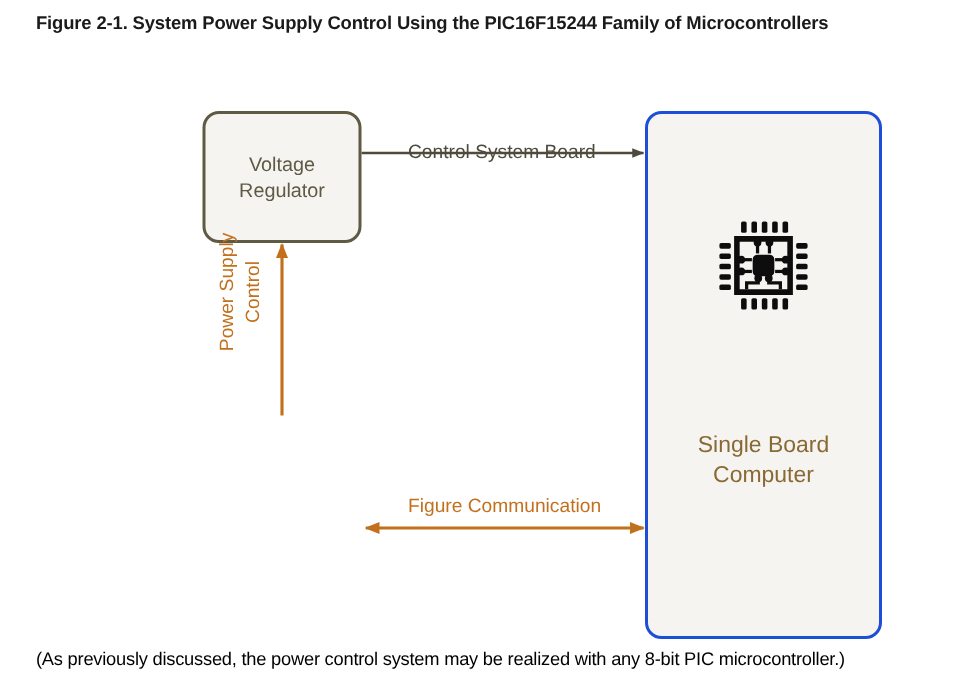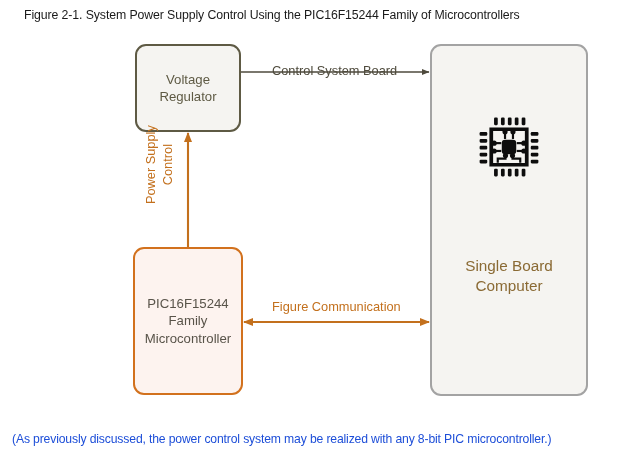--- a/index.html
+++ b/index.html
@@ -16,31 +16,31 @@
     color: #231f20;
   }
 
   
   #figure-title {
     position: absolute;
     left: 24px;
     top: 8px;
     width: 600px;
     font-size: 12.3px;
-    font-weight: normal;
+    font-weight: bold;
     letter-spacing: -0.1px;
     color: #1a1a1a;
     white-space: nowrap;
   }
 
   
   #diagram {
     position: absolute;
     left: 0;
-    top: 20px;
+    top: 50px;
     width: 516px;
     height: 390px;
     padding-left: 16px;
   }
   #diagram-svg {
     position: absolute;
     left: 0;
     top: 0;
   }
 
@@ -84,21 +84,21 @@
   #node-pic .node-label {
     font-size: 13.2px;
     color: #59544a;
   }
 
   #node-sbc {
     left: 430px;
     top: 24px;
     width: 158px;
     height: 352px;
-    border: 2px solid #a3a3a3;
+    border: 2px solid #1d4ed8;
     border-radius: 11px;
     background: #f5f4f1;
     flex-direction: column;
     justify-content: flex-start;
   }
   #node-sbc .sbc-icon {
     margin-top: 68px;
   }
   #node-sbc .node-label {
     margin-top: 72px;
@@ -138,25 +138,25 @@
   #label-power-supply-control .psc-inner {
     display: block;
     width: 110px;
     margin-left: -39px;
     white-space: pre-line;
   }
 
   
   #figure-caption {
     position: absolute;
-    left: 12px;
+    left: 24px;
     top: 432px;
     width: 600px;
     font-size: 12.2px;
-    color: #1d4ed8;
+    color: #000000;
     white-space: nowrap;
     letter-spacing: -0.15px;
   }
 </style>
 </head>
 <body>
 
 <div id="figure-title">Figure 2-1. System Power Supply Control Using the PIC16F15244 Family of Microcontrollers</div>
 
 <div id="diagram">
@@ -182,25 +182,20 @@
     <line x1="188" y1="227" x2="188" y2="113" stroke="#c3701d" stroke-width="2.1" marker-end="url(#arrow-orange)"></line>
 
     <line x1="244" y1="302" x2="429" y2="302" stroke="#c3701d" stroke-width="2.1" marker-start="url(#arrow-orange-start)" marker-end="url(#arrow-orange)"></line>
   </svg>
 
   <div class="node" id="node-voltage-regulator">
     <span class="node-label">Voltage
 Regulator</span>
   </div>
 
-  <div class="node" id="node-pic">
-    <span class="node-label">PIC16F15244
-Family
-Microcontroller</span>
-  </div>
 
   <div class="node" id="node-sbc">
     <span class="sbc-icon">
       <svg width="66" height="66" viewBox="0 0 64 64" fill="#0d0d0d">
 
         <path d="M13 13 h38 a0 0 0 0 1 0 0 v38 h-38 z
                  M16.6 16.6 v30.8 h30.8 v-30.8 z" fill-rule="evenodd"></path>
 
         <rect x="17.5" y="3.5" width="3.6" height="7.4" rx="1.1"></rect>
         <rect x="24.2" y="3.5" width="3.6" height="7.4" rx="1.1"></rect>

